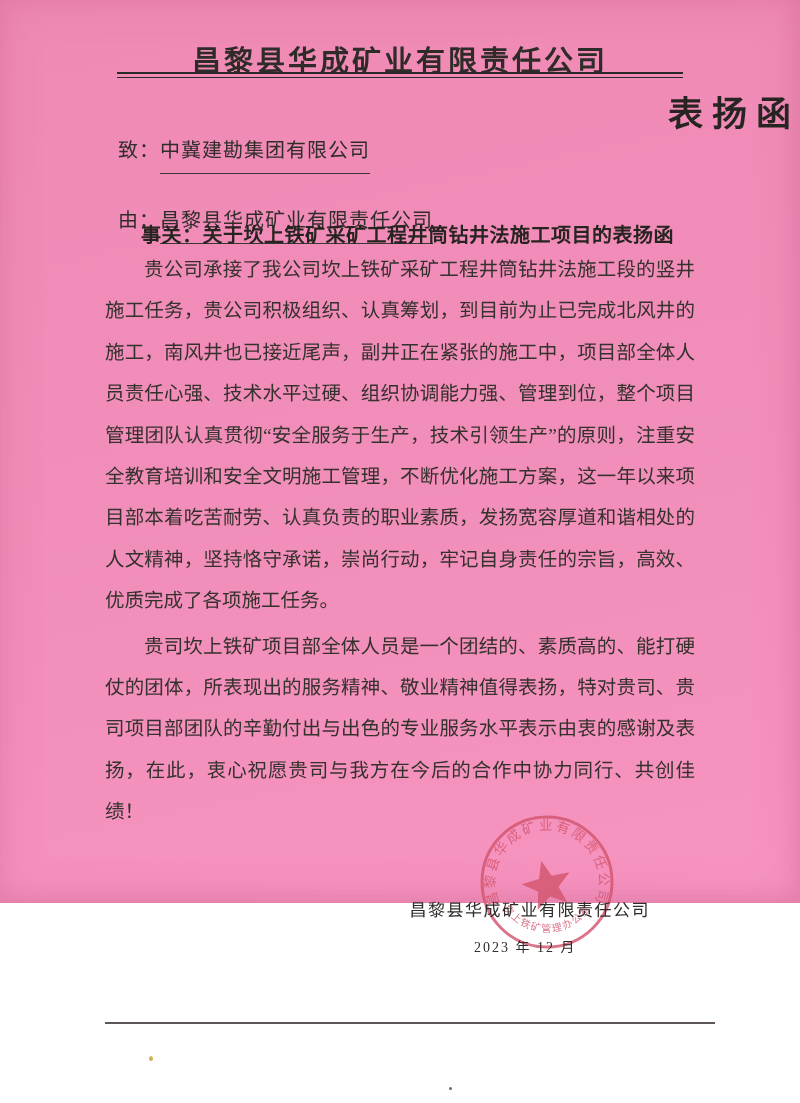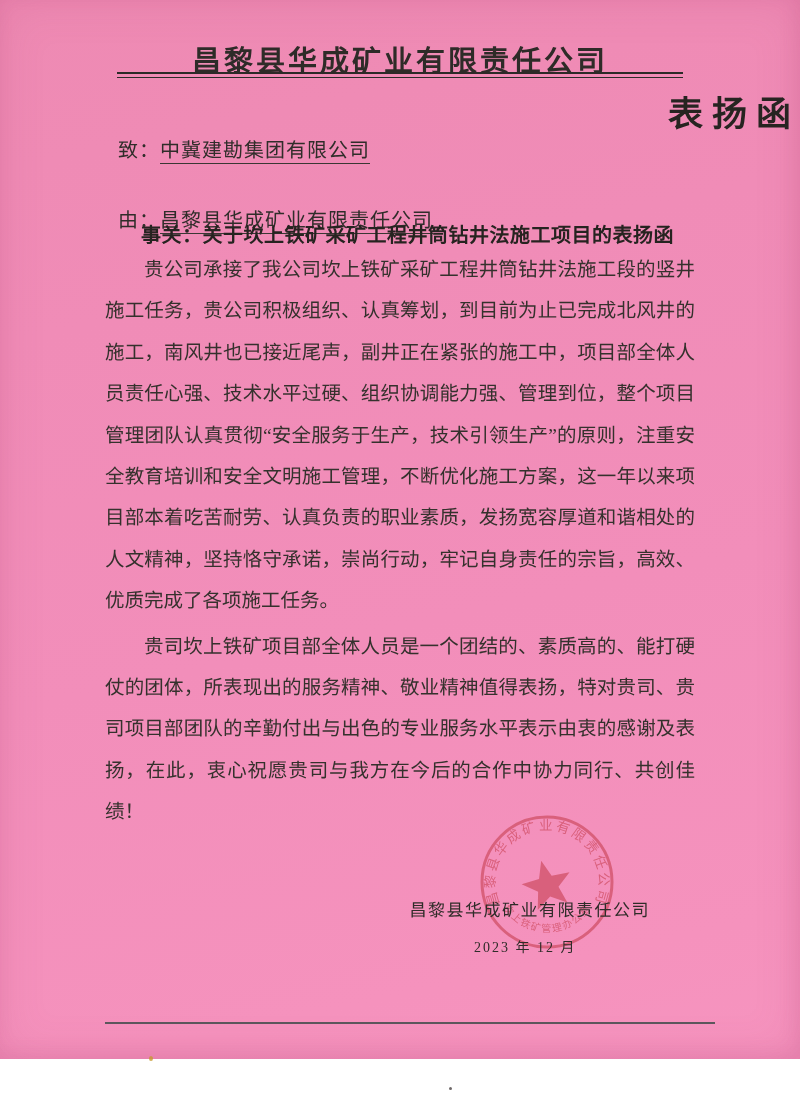--- a/index.html
+++ b/index.html
@@ -1,42 +1,42 @@
 <!DOCTYPE html>
 <html lang="zh-CN"><head>
 <meta charset="utf-8">
 <style>
   html,body{margin:0;padding:0;}
   body{
     width:800px;height:1103px;overflow:hidden;
     font-family:"Liberation Serif","DejaVu Serif",serif;
   }
   .page{
-    position:relative;width:800px;height:1059px;
+    position:relative;width:800px;height:903px;
     background:linear-gradient(168deg,#ee8ab3 0%,#f08cb7 28%,#f28eba 58%,#f592bd 88%,#f694bf 100%);
     box-shadow:inset 0 0 46px rgba(178,62,112,.16), inset -4px -6px 18px rgba(160,50,100,.12);
     color:#332f2c;
   }
   .abs{position:absolute;}
   .letterhead{
     top:37px;left:0;right:0;text-align:center;
     font-size:29px;font-weight:700;letter-spacing:3px;color:#2e2b28;
   }
   .head-rule{
     top:72px;left:117px;width:566px;height:3px;
     border-top:2.5px solid #2c2a28;border-bottom:1.5px solid #2c2a28;
   }
   .doc-title{
     top:85px;left:0;right:0;text-align:right;
     font-size:35px;font-weight:700;letter-spacing:9px;color:#272421;
   }
   .addr-line{left:118px;font-size:20px;color:#302d2a;letter-spacing:1px;}
   .to-line{top:134px;}
   .from-line{top:174px;margin-top:30px;}
-  .u{border-bottom:1.5px solid #3a3734;padding-bottom:2px;}
+  .u{border-bottom:1.5px solid #3a3734;padding-bottom:12px;}
   .subject{
     top:219px;left:141px;font-size:20px;font-weight:700;
     color:#262320;letter-spacing:.5px;
   }
   .body-text{
     top:249px;left:105px;width:590px;
     font-size:19.5px;line-height:41.4px;text-align:justify;
     color:#35312d;
   }
   .body-text p{margin:0;text-indent:2em;}

